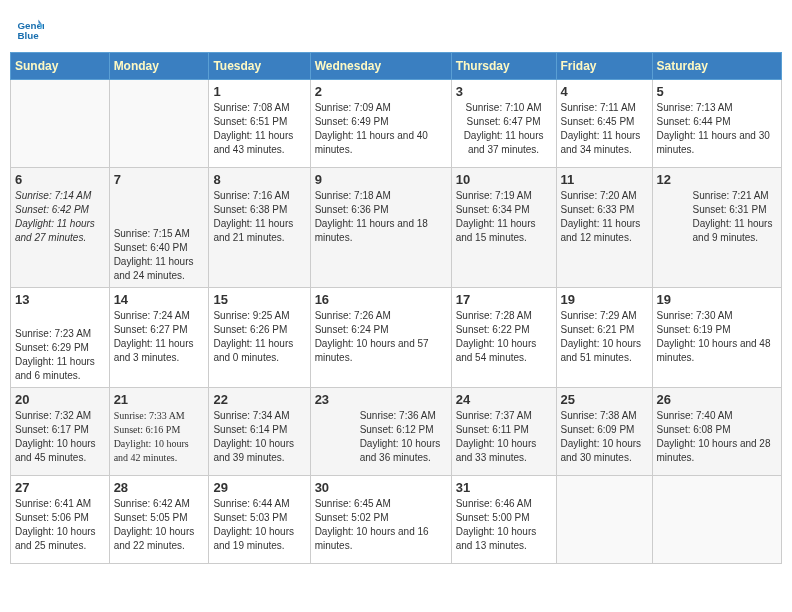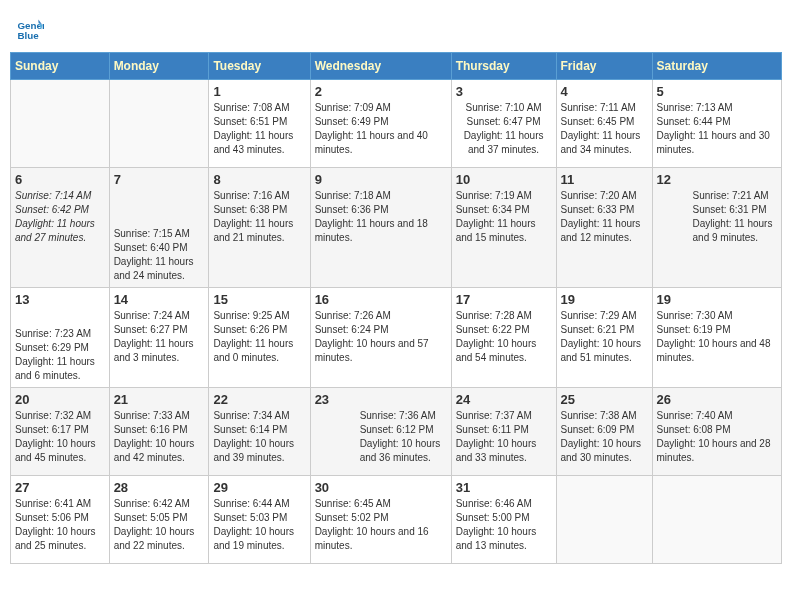--- a/index.html
+++ b/index.html
@@ -238,21 +238,21 @@
       </tr>
       <tr>
         <td>
           <div class="day-number">20</div>
           <div class="day-info" style="white-space: pre-line;">Sunrise: 7:32 AM
 Sunset: 6:17 PM
 Daylight: 10 hours and 45 minutes.</div>
         </td>
         <td>
           <div class="day-number">21</div>
-          <div class="day-info" style="white-space: pre-line;">Sunrise: 7:33 AM
+          <div class="day-info" style="white-space: pre-line; font-family: Liberation Serif, serif;">Sunrise: 7:33 AM
 Sunset: 6:16 PM
 Daylight: 10 hours and 42 minutes.</div>
         </td>
         <td>
           <div class="day-number">22</div>
           <div class="day-info" style="white-space: pre-line;">Sunrise: 7:34 AM
 Sunset: 6:14 PM
 Daylight: 10 hours and 39 minutes.</div>
         </td>
         <td>

